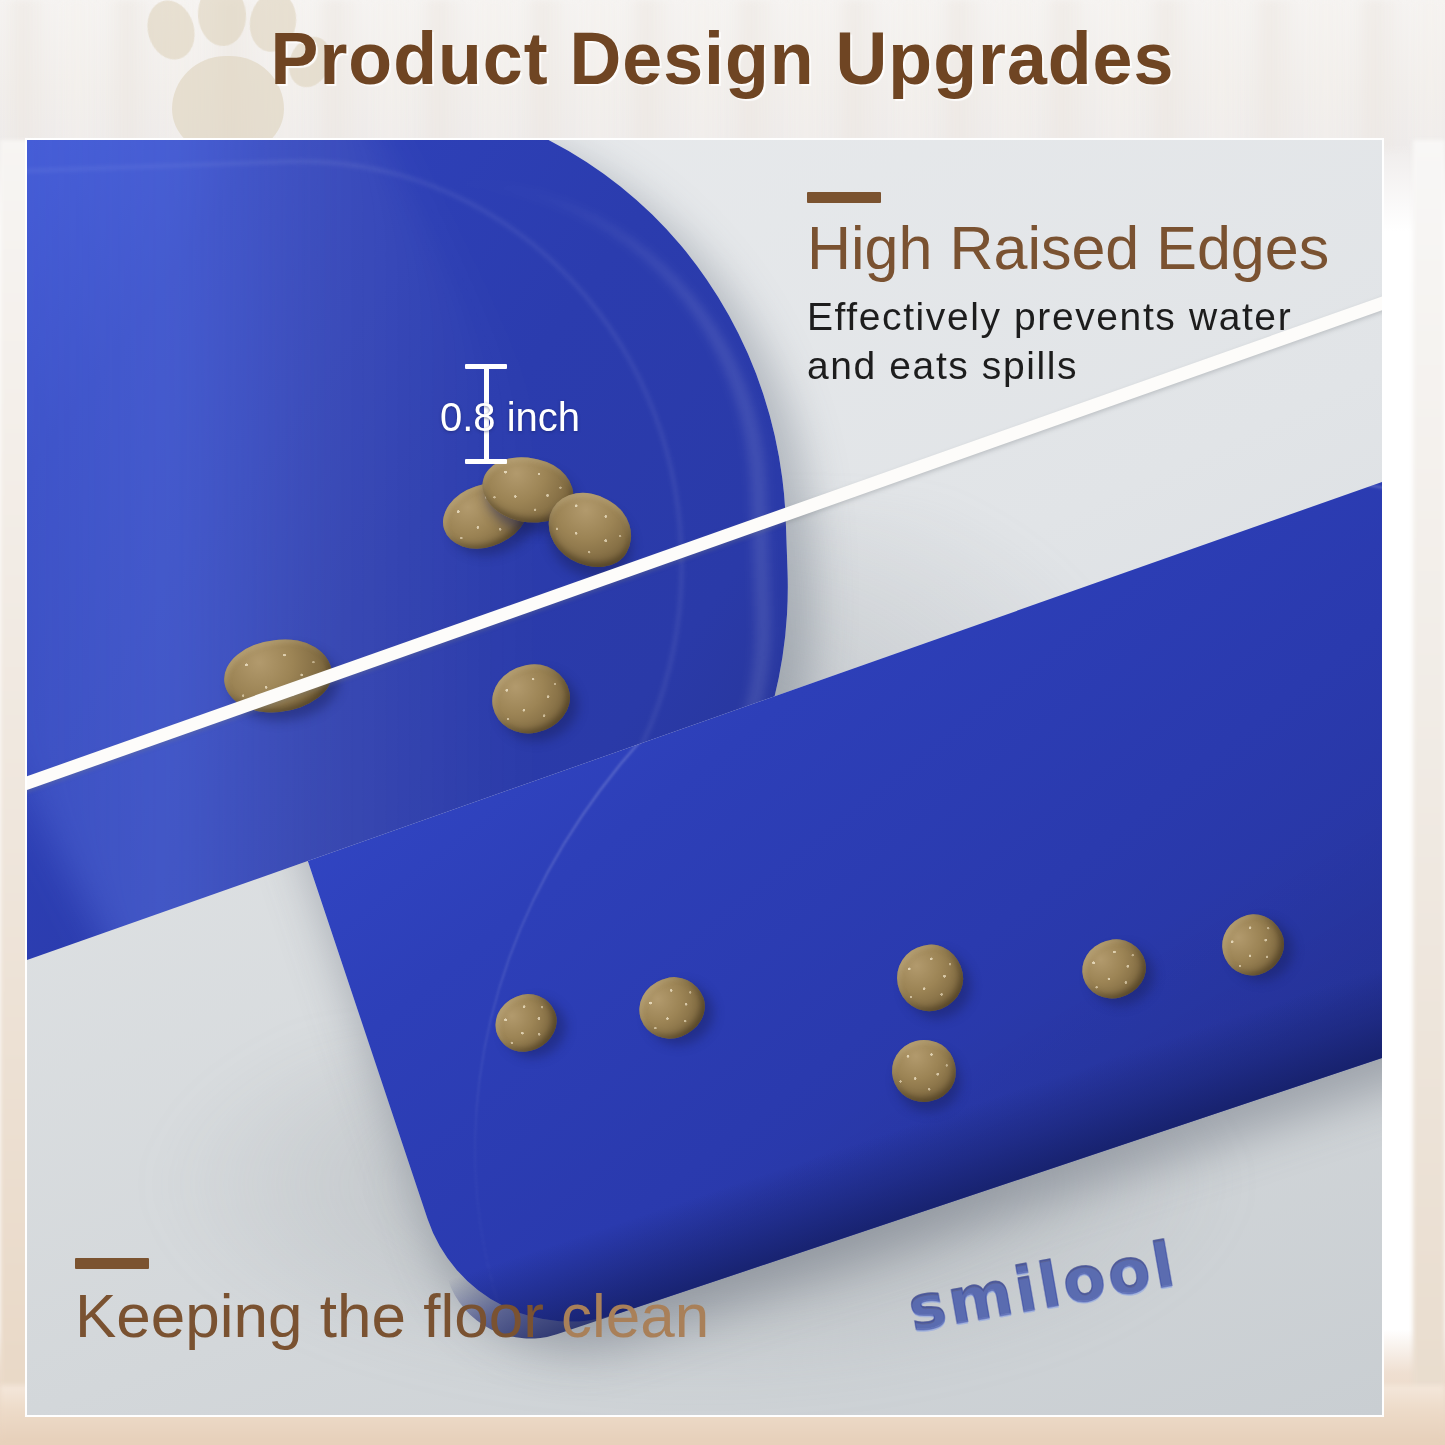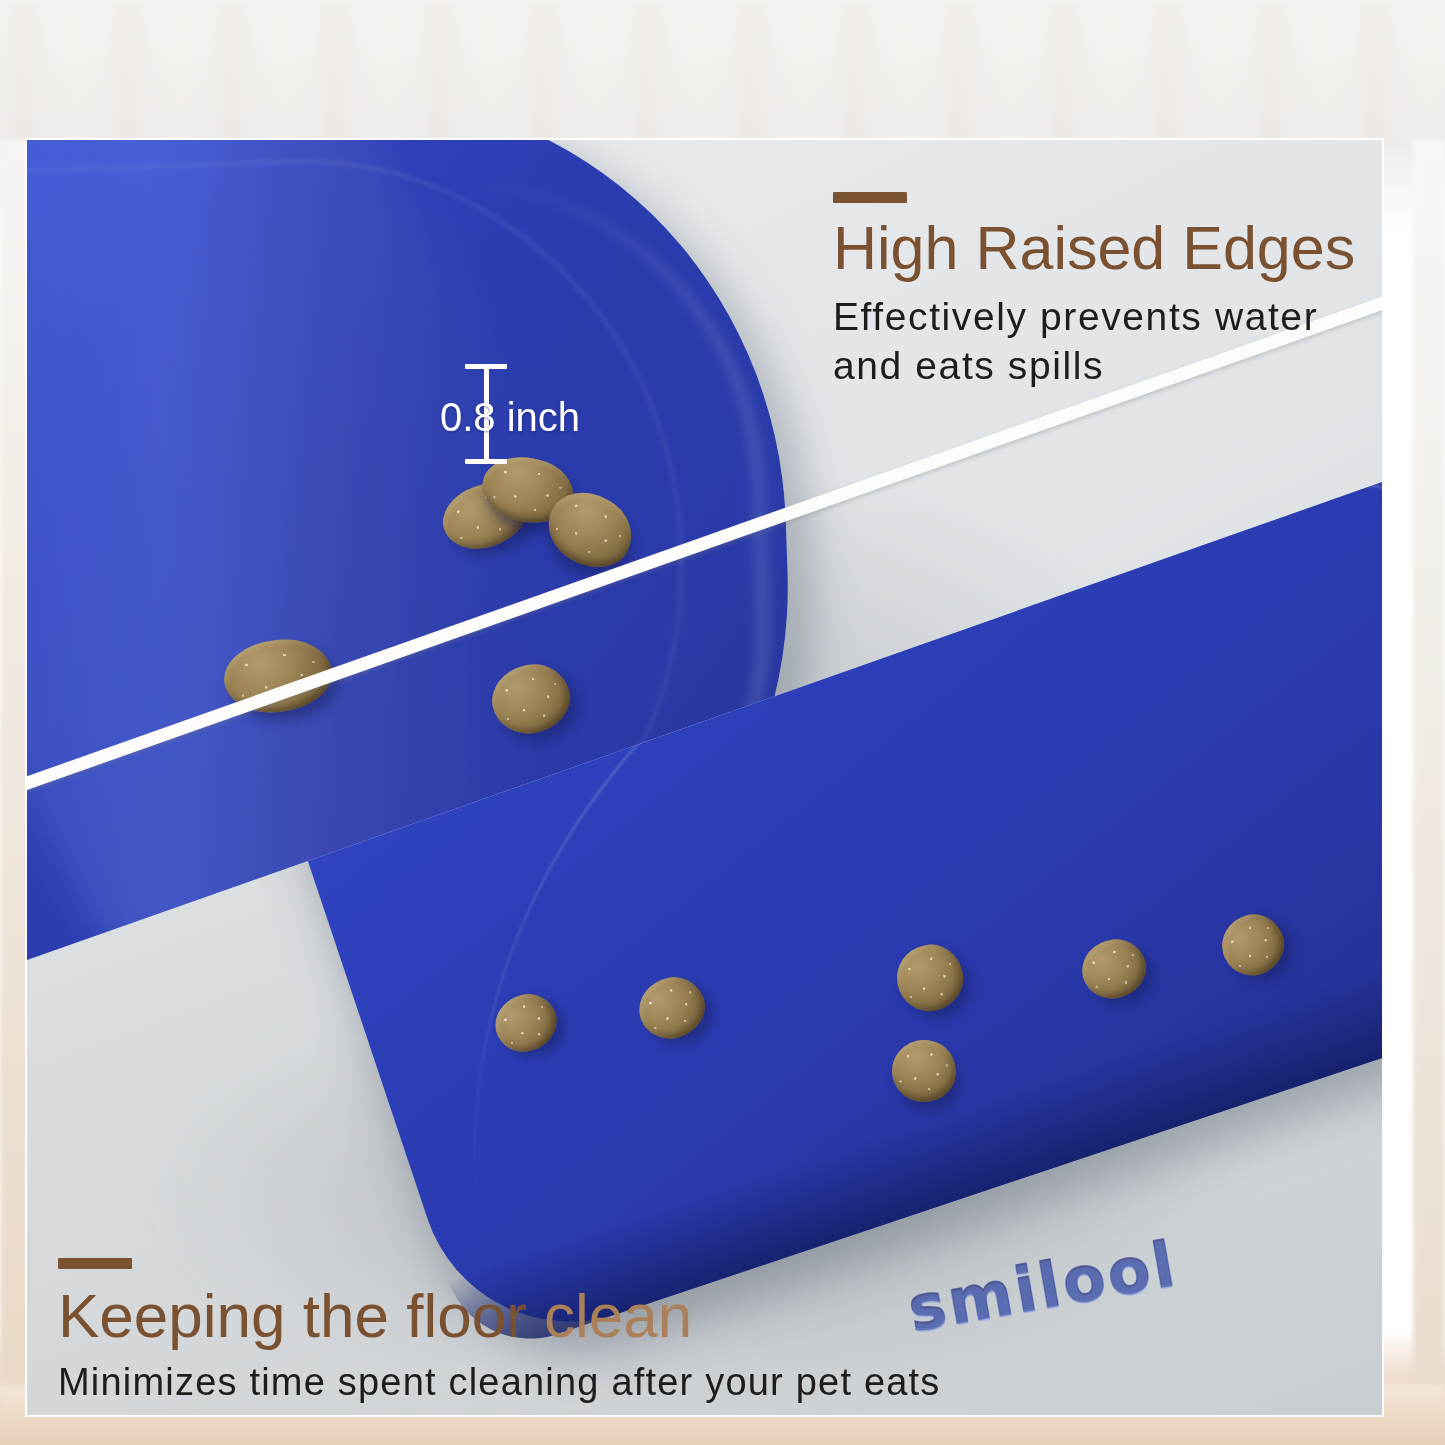--- a/index.html
+++ b/index.html
@@ -325,40 +325,50 @@
     font-weight: normal;
     color: #7a5231;
     white-space: nowrap;
   }
   .callout-sub {
     font-family: "Liberation Sans", sans-serif;
     color: #1d1d1d;
     letter-spacing: 1.6px;
   }
 
-  #callout-top { left: 833px; top: 192px; }
+  #callout-top { left: 807px; top: 192px; }
   #callout-top .callout-title { font-size: 61px; line-height: 1.04; }
   #callout-top .callout-sub { font-size: 39px; line-height: 1.25; margin-top: 13px; }
 
-  #callout-bottom { left: 58px; top: 1258px; }
+  #callout-bottom { left: 75px; top: 1258px; }
   #callout-bottom .callout-title { font-size: 62px; line-height: 1.05; }
   #callout-bottom .callout-title .hl { color: #a98059; }
   #callout-bottom .callout-sub { font-size: 38px; line-height: 1.2; margin-top: 12px; letter-spacing: 1.2px; }
 </style>
 </head>
 <body>
 
 <div id="canvas">
 
   <div class="bg-room"></div>
   <div class="bg-curtain"></div>
   <div class="bg-side-left"></div>
   <div class="bg-side-right"></div>
   <div class="bg-floor"></div>
 
+  <div class="header">
+    <div class="paw">
+      <div class="pad toe1"></div>
+      <div class="pad toe2"></div>
+      <div class="pad toe3"></div>
+      <div class="pad toe4"></div>
+      <div class="pad main"></div>
+    </div>
+    <div class="title">Product Design Upgrades</div>
+  </div>
 
   <div class="photo-panel">
 
     <div class="scene-top">
       <div class="table-shadow"></div>
       <div class="mat-top">
         <div class="inner-edge"></div>
         <div class="rim"></div>
         <div class="sheen"></div>
       </div>
@@ -405,16 +415,15 @@
     <div class="callout-title">High Raised Edges</div>
     <div class="callout-sub">
       <div>Effectively prevents water</div>
       <div>and eats spills</div>
     </div>
   </div>
 
   <div class="callout" id="callout-bottom">
     <div class="accent-dash"></div>
     <div class="callout-title"><span>Keeping the floor </span><span class="hl">clean</span></div>
-    <div class="callout-sub">Minimizes time spent cleaning after your pet eats</div>
   </div>
 
 </div>
 
 </body></html>

